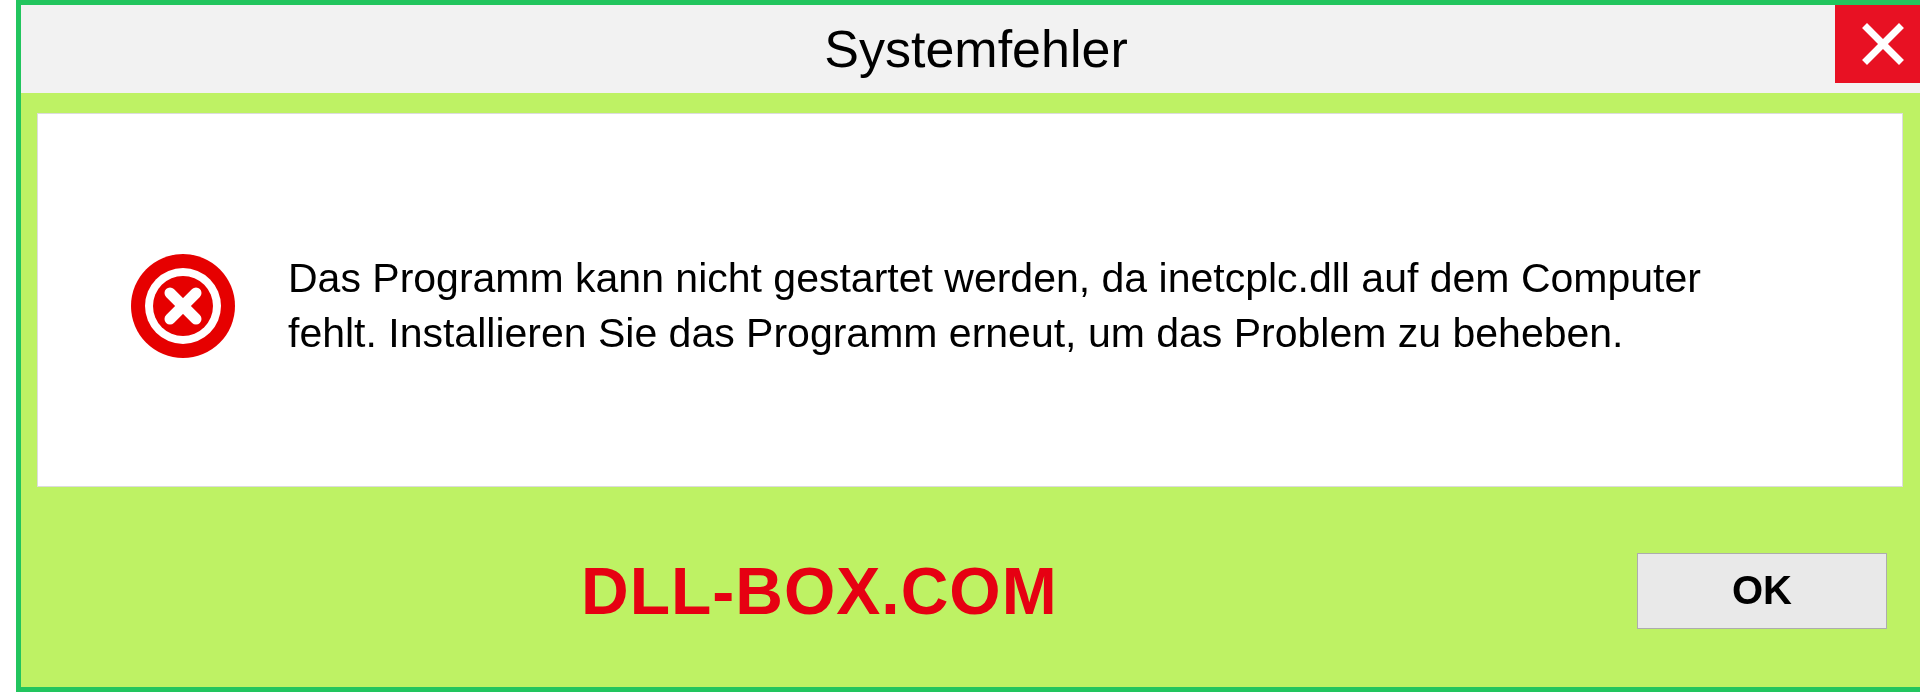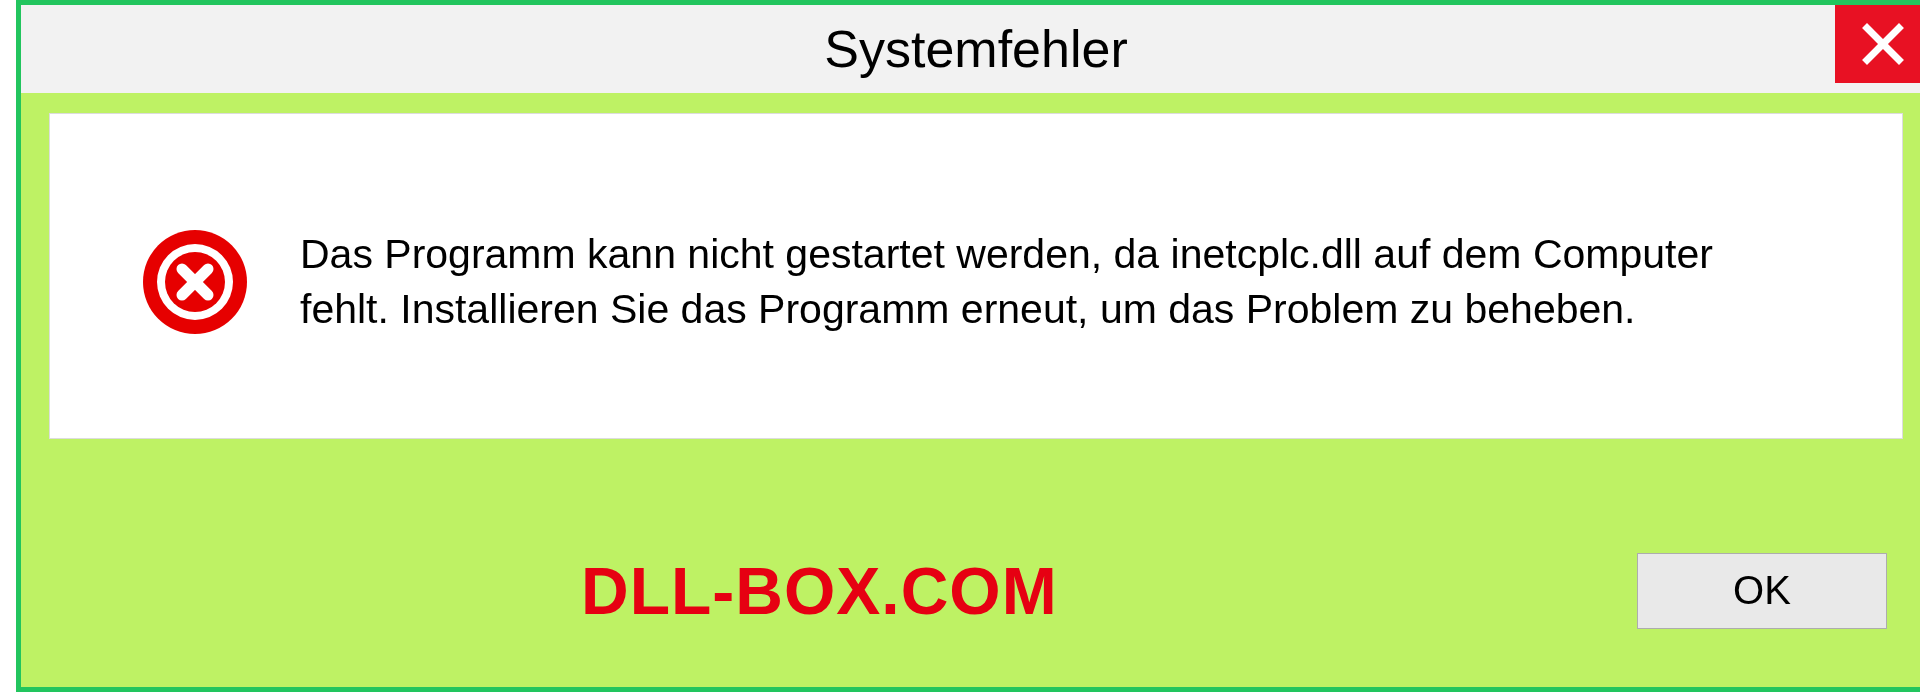--- a/index.html
+++ b/index.html
@@ -48,24 +48,24 @@
       display: flex;
       align-items: center;
       justify-content: center;
       cursor: pointer;
     }
     .close-btn svg {
       width: 44px;
       height: 44px;
     }
     .content-panel {
-      margin: 20px 28px 0 28px;
+      margin: 20px 28px 0 16px;
       background: #ffffff;
       border: 1px solid #dcdcdc;
-      height: 326px;
+      height: 374px;
       display: flex;
       align-items: center;
       padding: 12px 40px 0 90px;
     }
     .error-icon {
       flex: 0 0 auto;
       width: 110px;
       height: 110px;
       margin-right: 50px;
     }
@@ -100,20 +100,21 @@
       height: 76px;
       background: #e9e9e9;
       border: 1px solid #adadad;
       font-size: 40px;
       color: #000;
       display: flex;
       align-items: center;
       justify-content: center;
       cursor: pointer;
       font-family: inherit;
+      font-weight: bold;
     }
   </style>
 </head>
 <body>
 
 <div class="dialog">
 
   <div class="titlebar">
     <div class="title">Systemfehler</div>
     <div class="close-btn">

